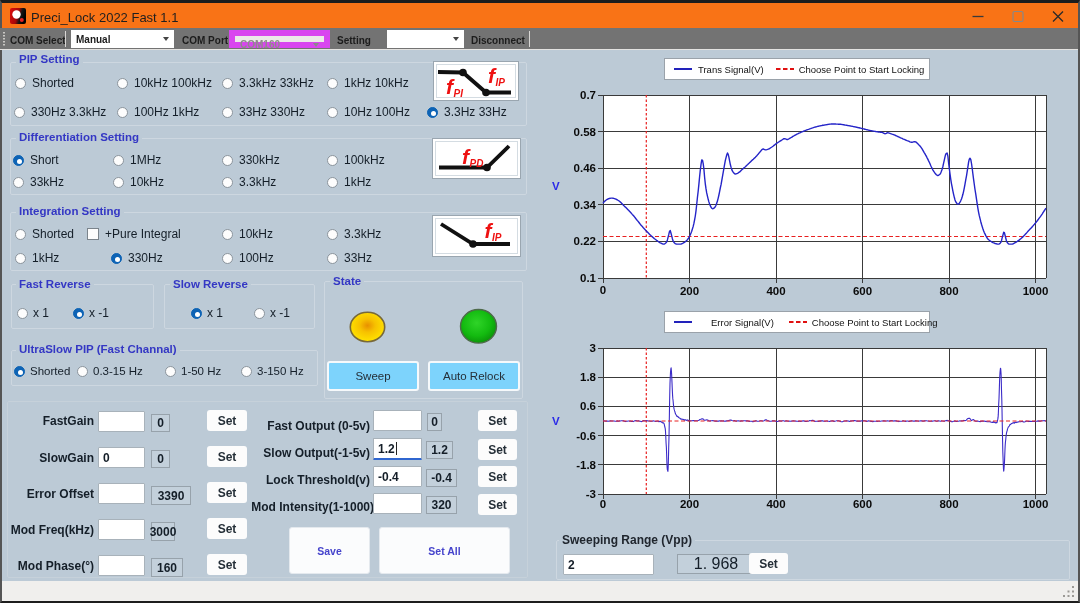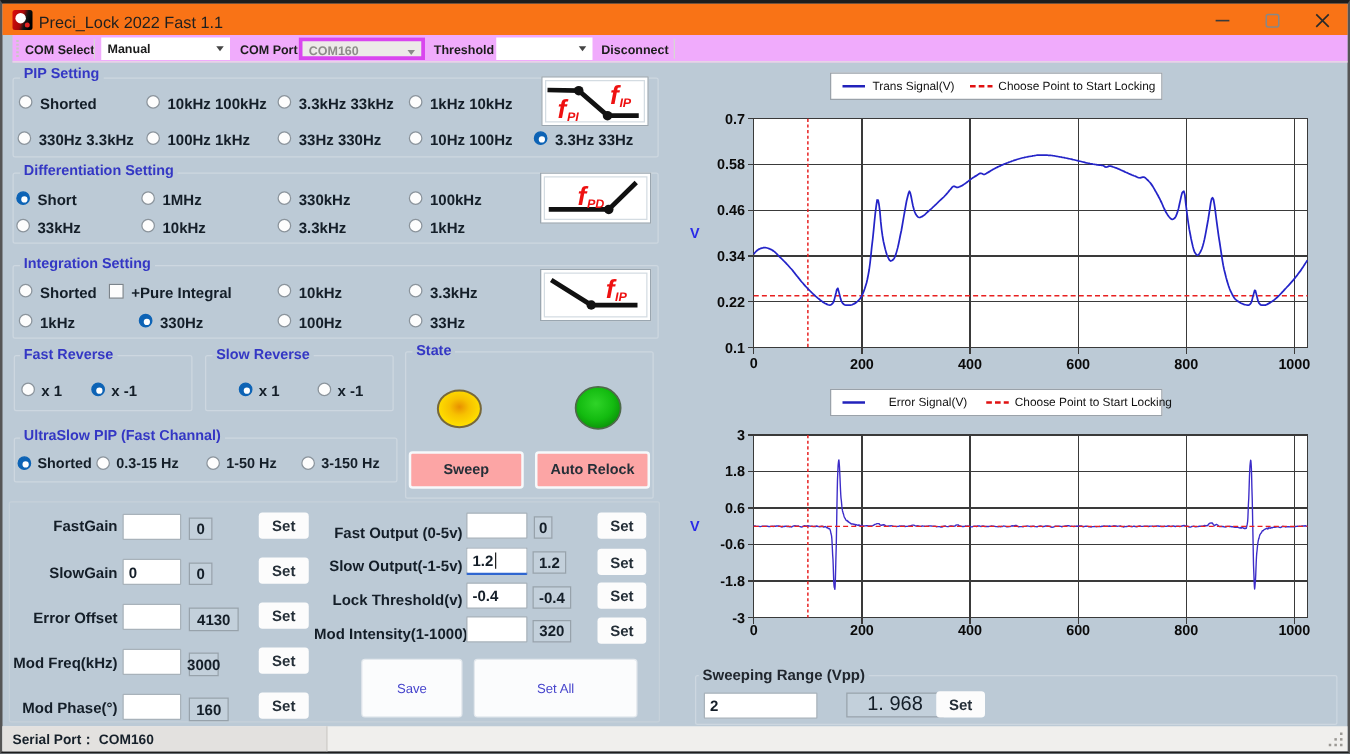--- a/index.html
+++ b/index.html
@@ -4,43 +4,43 @@
 <style>
 * { margin:0; padding:0; box-sizing:border-box; }
 html,body { width:1080px; height:603px; overflow:hidden; }
 body { font-family:"Liberation Sans", sans-serif; position:relative; background:#bccad6; }
 
 #frame { position:absolute; inset:0; border-top:3px solid #1d1d1d; border-left:2px solid #555; border-right:2px solid #555; border-bottom:2px solid #1d1d1d; }
 #titlebar { position:absolute; left:2px; right:2px; top:3px; height:25px; background:#f97316; }
 #titletext { position:absolute; left:29px; top:7px; font-size:13px; color:#1f1f1f; }
 .winbtn { position:absolute; top:0; width:46px; height:25px; }
 
-#toolbar { position:absolute; left:10px; right:2px; top:28px; height:22px; background:#f0abfc; border-bottom:1px solid #e3e2e0; }
+#toolbar { position:absolute; left:0; right:2px; top:28px; height:22px; background:#737373; border-bottom:1px solid #e3e2e0; }
 .tblabel { position:absolute; top:6.5px; font-size:10px; color:#1c1c1c; font-weight:bold; }
 .combo { position:absolute; top:2px; height:18px; background:#fff; font-size:10px; color:#1c1c1c; font-weight:bold; }
 .combo .arr { position:absolute; right:5px; top:7px; width:0; height:0; border-left:3.5px solid transparent; border-right:3.5px solid transparent; border-top:4px solid #444; }
 .tbsep { position:absolute; top:3px; width:1px; height:16px; background:#d8d6d4; }
 
 #main { position:absolute; left:2px; right:2px; top:50px; height:531px; background:#bccad6; }
 
 .grp { position:absolute; border:1px solid #cdd7e0; border-radius:2px; }
 .gtitle { position:absolute; font-size:11.5px; font-weight:bold; color:#3437c4; background:#bccad6; padding:0 3px; white-space:nowrap; }
 .gtitle.dark { color:#20262e; }
 
-.radio { position:absolute; display:flex; gap:6px; font-size:12px; font-weight:bold; color:#141e28; white-space:nowrap; }
+.radio { position:absolute; display:flex; align-items:center; gap:6px; font-size:12px; font-weight:normal; color:#141e28; white-space:nowrap; }
 .rc { width:11px; height:11px; border-radius:50%; background:#fdfdfd; border:1px solid #8b949c; flex:0 0 auto; }
 .rc.on { background:#0d63b5; border:1px solid #0d63b5; position:relative; }
 .rc.on::after { content:""; position:absolute; left:3px; top:3px; width:5px; height:5px; background:#fff; border-radius:50%; }
 .cb { width:12px; height:12px; background:#fdfdfd; border:1px solid #7b848c; flex:0 0 auto; }
 
 .iconbox { position:absolute; background:#fff; border:1px solid #9aa6b0; box-shadow:inset 0 0 0 2px #fff, inset 0 0 0 3px #d4dce2; }
 
 .setbtn { position:absolute; background:#fcfcfc; border-radius:3px; font-size:12px; font-weight:bold; color:#252f38; display:flex; align-items:center; justify-content:center; }
-.bigbtn { position:absolute; background:#fca5a5; border:2px solid #f6f9fb; border-radius:3px; font-size:11.5px; font-weight:bold; color:#252f38; display:flex; align-items:center; justify-content:center; }
-.savebtn { position:absolute; background:#fbfcfd; border:1px solid #e4e9ee; border-radius:3px; font-size:10.5px; font-weight:normal; color:#4644cc; display:flex; align-items:center; justify-content:center; }
+.bigbtn { position:absolute; background:#7dd3fc; border:2px solid #f6f9fb; border-radius:3px; font-size:11.5px; font-weight:normal; color:#252f38; display:flex; align-items:center; justify-content:center; }
+.savebtn { position:absolute; background:#fbfcfd; border:1px solid #e4e9ee; border-radius:3px; font-size:10.5px; font-weight:bold; color:#4644cc; display:flex; align-items:center; justify-content:center; }
 
 .flabel { position:absolute; font-size:12px; font-weight:bold; color:#141e28; text-align:right; white-space:nowrap; }
 .finput { position:absolute; background:#fff; border:1px solid #a8b2ba; border-radius:1px; font-size:12px; font-weight:bold; color:#141e28; padding-left:4px; display:flex; align-items:center; }
 .fdisp { position:absolute; background:#c3d0db; border:1px solid #97a2ab; font-size:12px; font-weight:bold; color:#141e28; display:flex; align-items:center; justify-content:center; }
 
 #statusbar { position:absolute; left:2px; right:2px; bottom:2px; height:20px; background:#f0efed; }
 #statusseg { position:absolute; left:0; top:0; width:260px; height:20px; background:#e3e1df; border-right:1px solid #cfcdca; font-size:11px; color:#16202a; font-weight:bold; padding:3px 0 0 8px; }
 
 .legend { position:absolute; background:#fff; border:1px solid #9aa2aa; display:flex; align-items:center; font-size:9.5px; color:#111; white-space:nowrap; }
 
@@ -77,30 +77,29 @@
     </svg>
 </div>
 <div id="toolbar">
   <svg style="left:2px;top:3px" width="4" height="16">
       <line x1="2" y1="1" x2="2" y2="15" stroke="#c9c7c4" stroke-width="2" stroke-dasharray="1.5 1.5"></line>
     </svg>
   <div class="tblabel" style="left:10px">COM Select</div>
   <div class="tbsep" style="left:65px"></div>
   <div class="combo" style="left:71px;width:103px;padding:4px 0 0 5px">Manual<span class="arr"></span></div>
   <div class="tblabel" style="left:182px">COM Port</div>
-  <div class="combo" style="left:229px;width:101px;background:#eceae8;border:3px solid #d946ef;color:#8e8c8a;padding:3px 0 0 5px">COM160<span class="arr" style="border-top-color:#8a8a8a"></span></div>
-  <div class="tblabel" style="left:337px">Threshold</div>
+  <div class="combo" style="left:229px;width:101px;background:#eceae8;border:6px solid #d946ef;color:#8e8c8a;padding:3px 0 0 5px">COM160<span class="arr" style="border-top-color:#8a8a8a"></span></div>
+  <div class="tblabel" style="left:337px">Setting</div>
   <div class="combo" style="left:387px;width:77px;padding:4px 0 0 5px">
       <span class="arr"></span>
     </div>
   <div class="tblabel" style="left:471px">Disconnect</div>
   <div class="tbsep" style="left:529px"></div>
 </div>
 <div id="statusbar">
-  <div id="statusseg">Serial Port：  COM160</div>
   <svg style="right:3px;bottom:3px;position:absolute" width="12" height="12">
     <g fill="#9b9995">
         <rect x="9" y="0" width="2" height="2"></rect>
         <rect x="9" y="4.5" width="2" height="2"></rect>
         <rect x="4.5" y="4.5" width="2" height="2"></rect>
         <rect x="9" y="9" width="2" height="2"></rect>
         <rect x="4.5" y="9" width="2" height="2"></rect>
         <rect x="0" y="9" width="2" height="2"></rect>
       </g>
   </svg>
@@ -211,21 +210,21 @@
 <div class="flabel" style="left:0px;top:414px;width:94px">FastGain</div>
 <div class="finput" style="left:98px;top:411px;width:47px;height:21px"></div>
 <div class="fdisp" style="left:151px;top:414px;width:19px;height:18px">0</div>
 <div class="setbtn" style="left:207px;top:410px;width:40px;height:21px">Set</div>
 <div class="flabel" style="left:0px;top:451px;width:94px">SlowGain</div>
 <div class="finput" style="left:98px;top:447px;width:47px;height:21px">0</div>
 <div class="fdisp" style="left:151px;top:450px;width:19px;height:18px">0</div>
 <div class="setbtn" style="left:207px;top:446px;width:40px;height:21px">Set</div>
 <div class="flabel" style="left:0px;top:487px;width:94px">Error Offset</div>
 <div class="finput" style="left:98px;top:483px;width:47px;height:21px"></div>
-<div class="fdisp" style="left:151px;top:486px;width:40px;height:19px">4130</div>
+<div class="fdisp" style="left:151px;top:486px;width:40px;height:19px">3390</div>
 <div class="setbtn" style="left:207px;top:482px;width:40px;height:21px">Set</div>
 <div class="flabel" style="left:0px;top:523px;width:94px">Mod Freq(kHz)</div>
 <div class="finput" style="left:98px;top:519px;width:47px;height:21px"></div>
 <div class="fdisp" style="left:151px;top:522px;width:24px;height:19px">3000</div>
 <div class="setbtn" style="left:207px;top:518px;width:40px;height:21px">Set</div>
 <div class="flabel" style="left:0px;top:559px;width:94px">Mod Phase(°)</div>
 <div class="finput" style="left:98px;top:555px;width:47px;height:21px"></div>
 <div class="fdisp" style="left:151px;top:558px;width:32px;height:19px">160</div>
 <div class="setbtn" style="left:207px;top:554px;width:40px;height:21px">Set</div>
 

